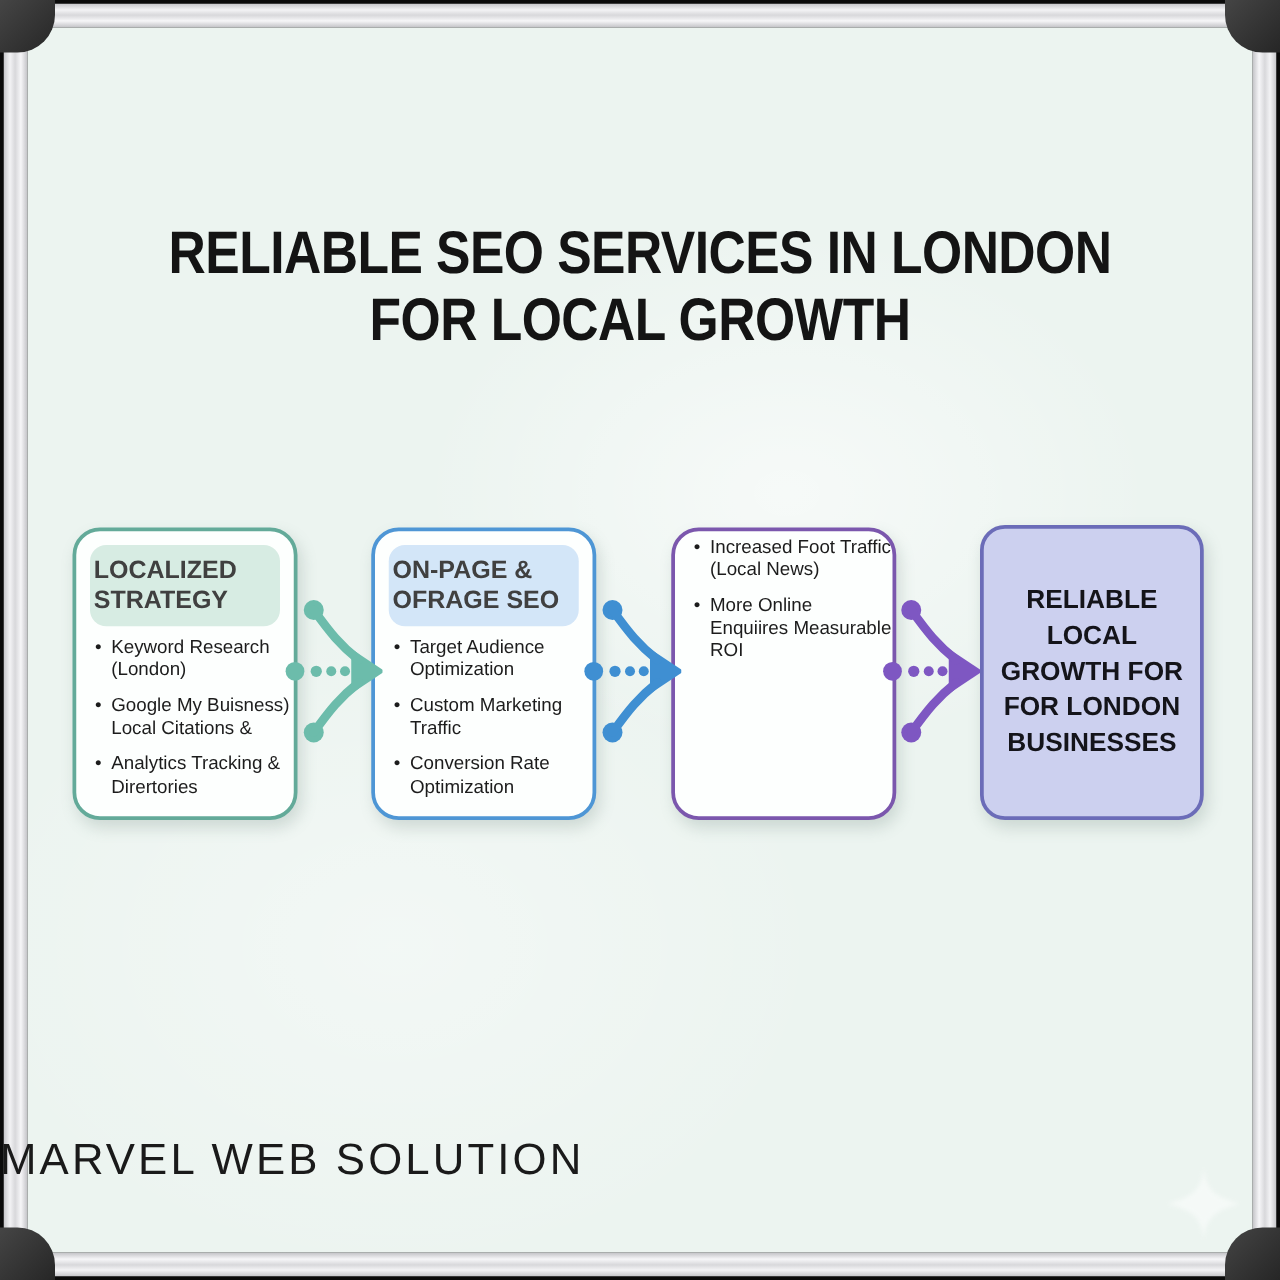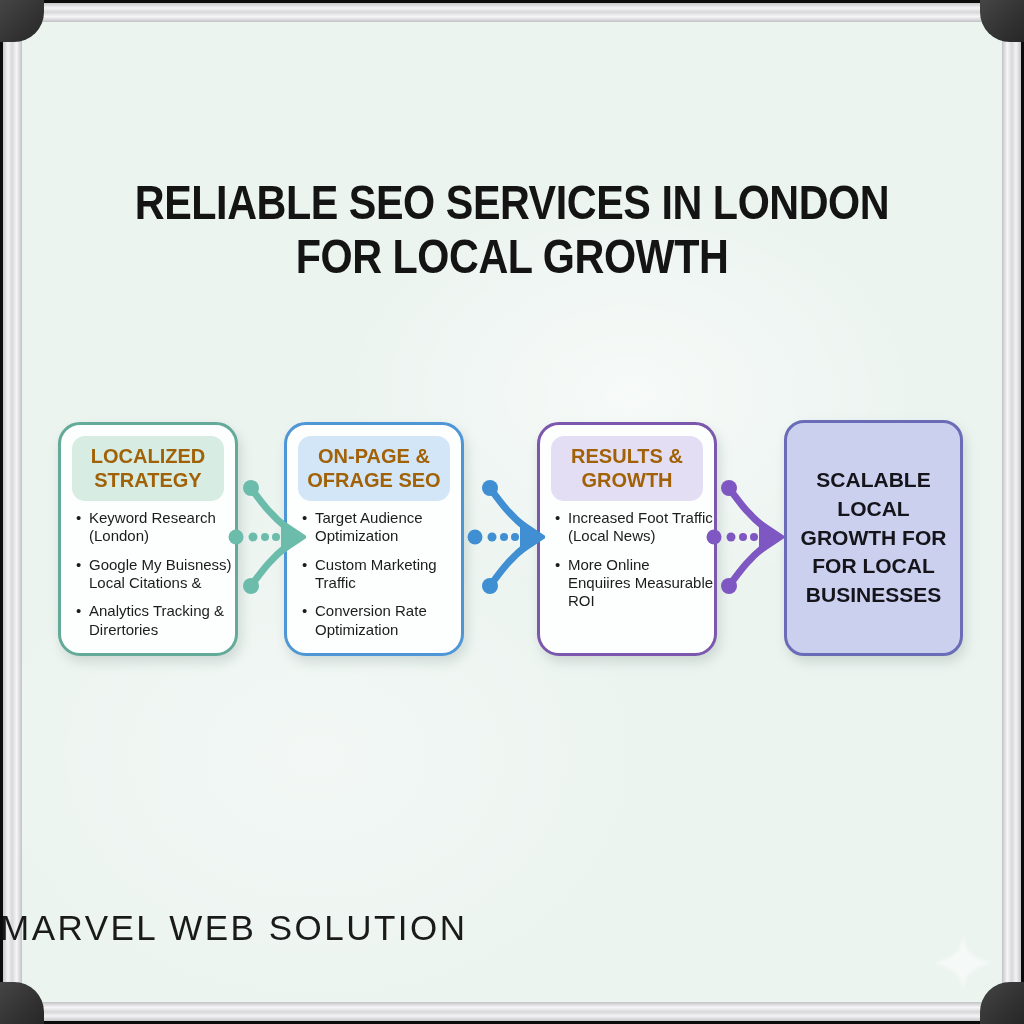--- a/index.html
+++ b/index.html
@@ -40,29 +40,29 @@
     transform:scaleX(.86);transform-origin:50% 50%;
   }
   
   .step-box{
     position:absolute;z-index:4;top:422px;width:180px;height:234px;box-sizing:border-box;
     background:#fdfffe;border:3.5px solid var(--accent,#888);border-radius:22px;
     box-shadow:3px 6px 12px rgba(90,120,110,.22);
   }
   .step-header{
     margin:11px 11px 8px;background:var(--head,#eee);border-radius:13px;
-    padding:9px 3px;text-align:center;font-weight:bold;font-size:20px;
-    line-height:1.18;color:#a16207;
+    padding:9px 3px;text-align:left;font-weight:bold;font-size:20px;
+    line-height:1.18;color:#404040;
   }
   .bullets{margin:4px 0 0;padding:0 0 0 15px;list-style:none;
     font-size:15px;line-height:1.22;color:#1c1c1c;}
   .bullets li{margin-bottom:10px;padding-left:13px;position:relative;}
   .bullets li::before{content:"\2022";position:absolute;left:0;top:0;}
   .step-1{left:58px;}
-  .step-2{left:284px;border-radius:22px;}
+  .step-2{left:297px;border-radius:22px;}
   .step-3{left:537px;}
   .step-final{
     left:784px;top:420px;width:179px;height:236px;
     background:var(--fill,#ccd0ef);border-radius:20px;
     display:flex;align-items:center;justify-content:center;
     text-align:center;font-weight:bold;font-size:21px;line-height:1.38;
     color:#14141a;padding:0 10px;
   }
   
   .flow-arrow{position:absolute;z-index:5;top:474px;width:80px;height:126px;color:var(--arrow,#999);}
@@ -139,21 +139,20 @@
     <circle cx="50" cy="63" r="4" fill="currentColor"></circle>
     <polygon points="55,45 82,63 55,81" fill="currentColor"></polygon>
     <circle cx="25" cy="14" r="8" fill="currentColor"></circle>
     <path d="M25,14 C38,32 46,42 61,54" fill="none" stroke="currentColor" stroke-width="7" stroke-linecap="round"></path>
     <circle cx="25" cy="112" r="8" fill="currentColor"></circle>
     <path d="M25,112 C38,94 46,84 61,72" fill="none" stroke="currentColor" stroke-width="7" stroke-linecap="round"></path>
   </svg>
 </div>
 
 <div class="step-box step-3" style="--accent: #7b57ad; --head: #e4def4;">
-  <div class="step-header">RESULTS &amp; GROWTH</div>
   <ul class="bullets">
     <li>Increased Foot Traffic (Local News)</li>
     <li>More Online Enquiires Measurable ROI</li>
   </ul>
 </div>
 
 <div class="flow-arrow arrow-3" style="--arrow: #7e57c2;">
   <svg viewBox="0 0 80 126" xmlns="http://www.w3.org/2000/svg">
     <circle cx="10" cy="63" r="7.5" fill="currentColor"></circle>
     <circle cx="27" cy="63" r="4.5" fill="currentColor"></circle>
@@ -161,21 +160,21 @@
     <circle cx="50" cy="63" r="4" fill="currentColor"></circle>
     <polygon points="55,45 82,63 55,81" fill="currentColor"></polygon>
     <circle cx="25" cy="14" r="8" fill="currentColor"></circle>
     <path d="M25,14 C38,32 46,42 61,54" fill="none" stroke="currentColor" stroke-width="7" stroke-linecap="round"></path>
     <circle cx="25" cy="112" r="8" fill="currentColor"></circle>
     <path d="M25,112 C38,94 46,84 61,72" fill="none" stroke="currentColor" stroke-width="7" stroke-linecap="round"></path>
   </svg>
 </div>
 
 <div class="step-box step-final" style="--accent: #6b6cb8; --fill: #ccd0ef;">
-  <div>SCALABLE LOCAL GROWTH FOR FOR LOCAL BUSINESSES</div>
+  <div>RELIABLE LOCAL GROWTH FOR FOR LONDON BUSINESSES</div>
 </div>
 
 <div class="brand">MARVEL WEB SOLUTION</div>
 
 <div class="sparkle">
   <svg viewBox="0 0 60 60" xmlns="http://www.w3.org/2000/svg">
     <path d="M30,2 C32,18 36,24 58,30 C36,36 32,42 30,58 C28,42 24,36 2,30 C24,24 28,18 30,2 Z" fill="rgba(255,255,255,0.8)"></path>
   </svg>
 </div>
 

